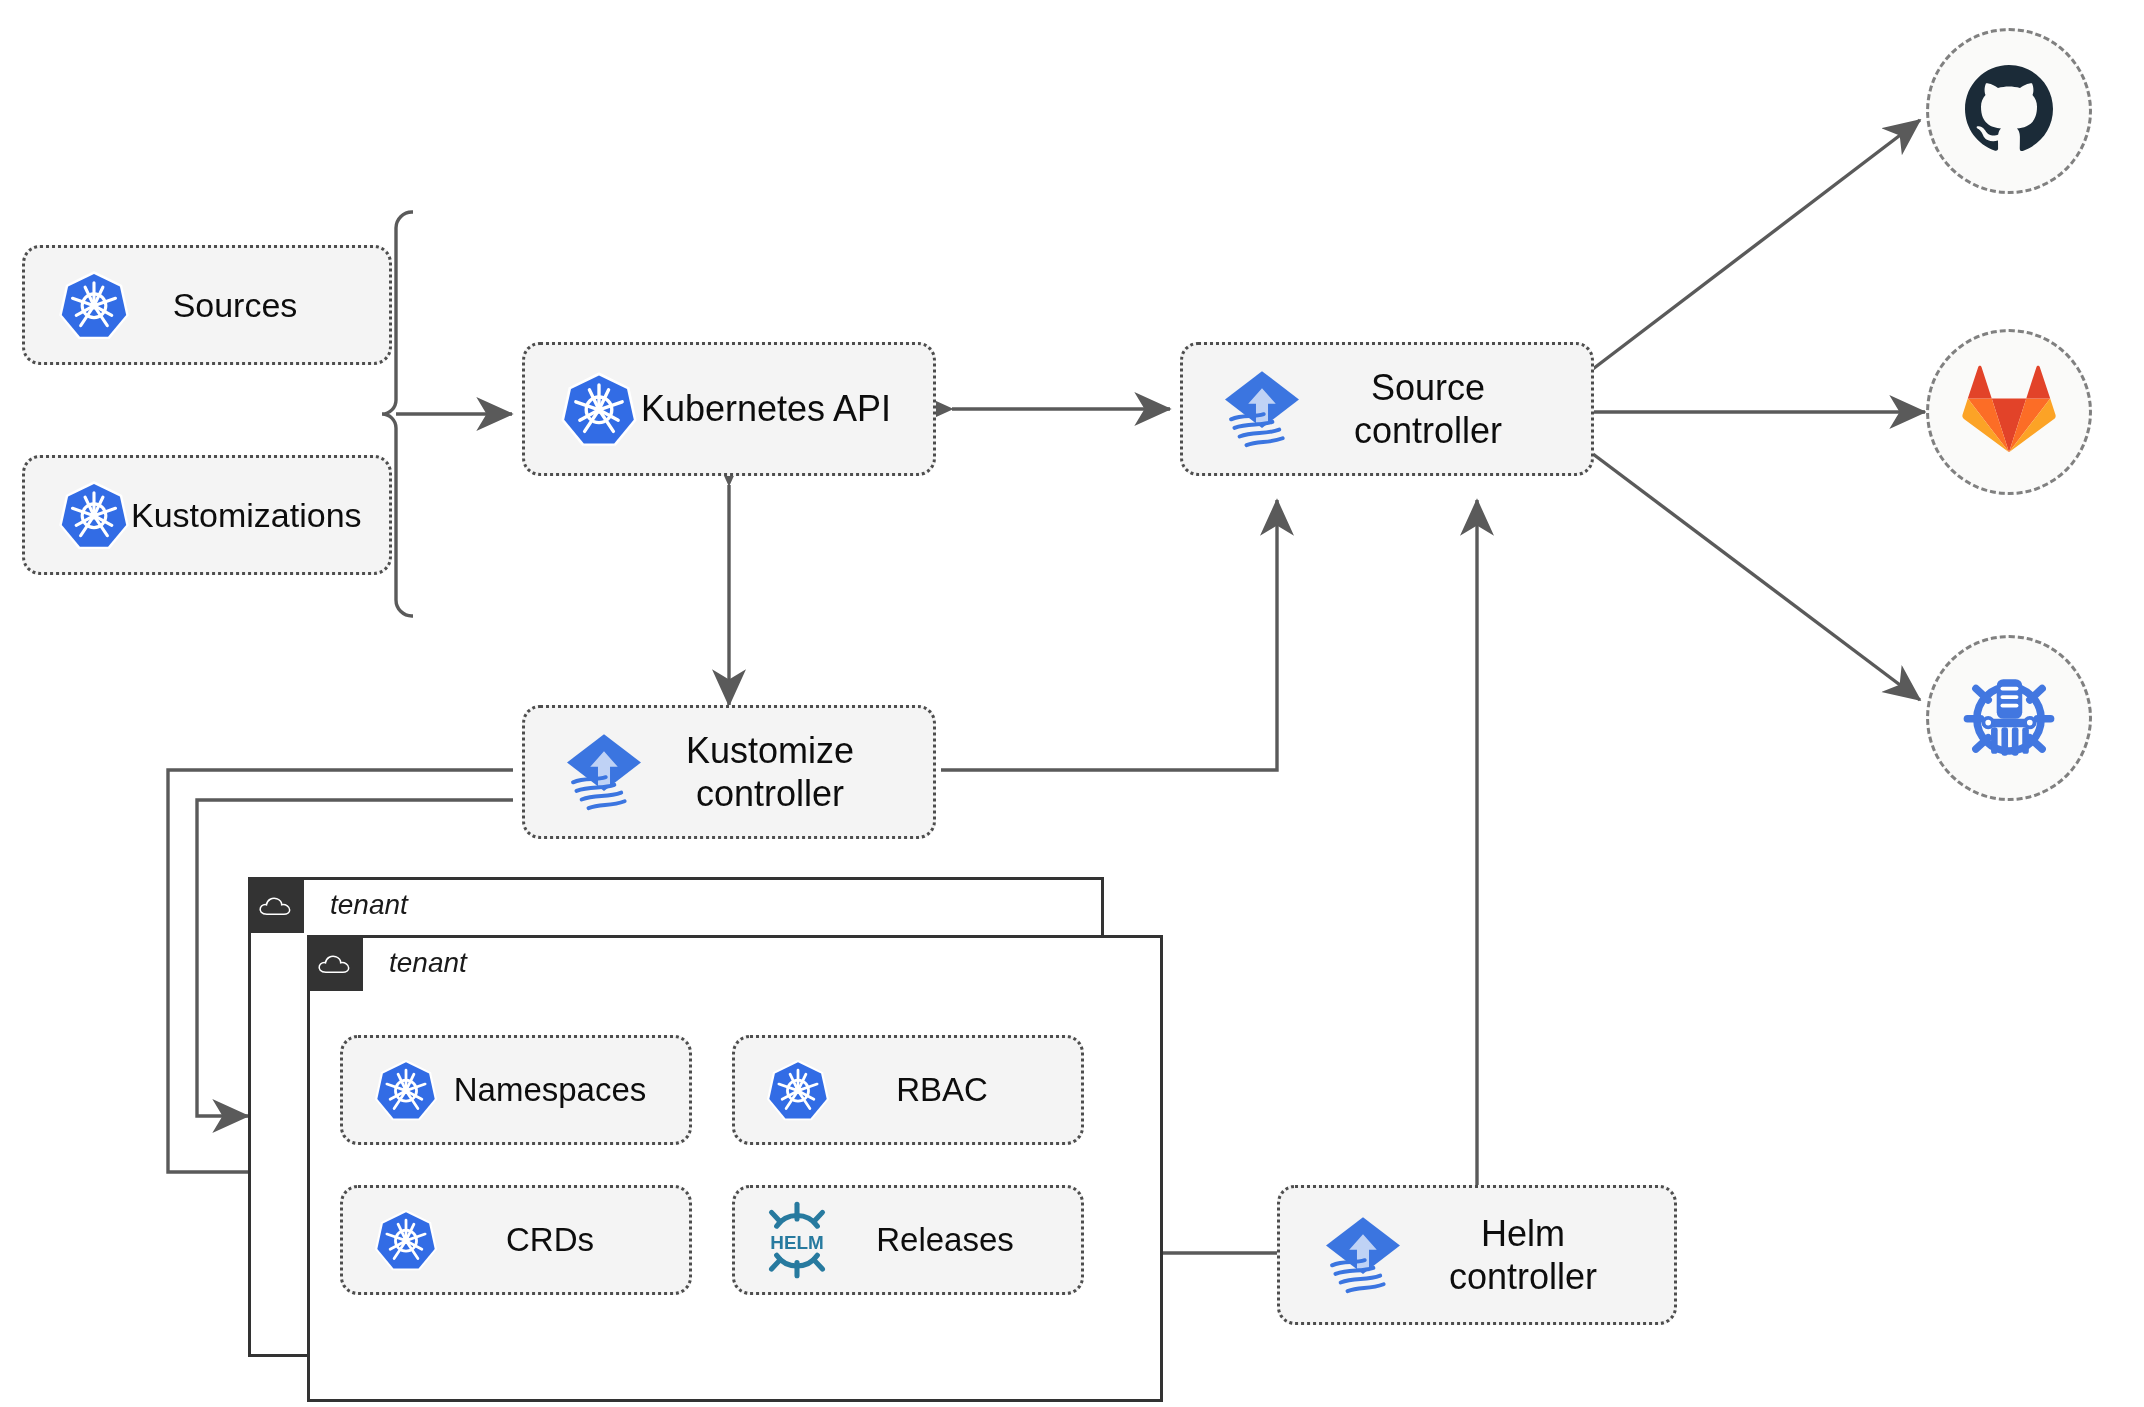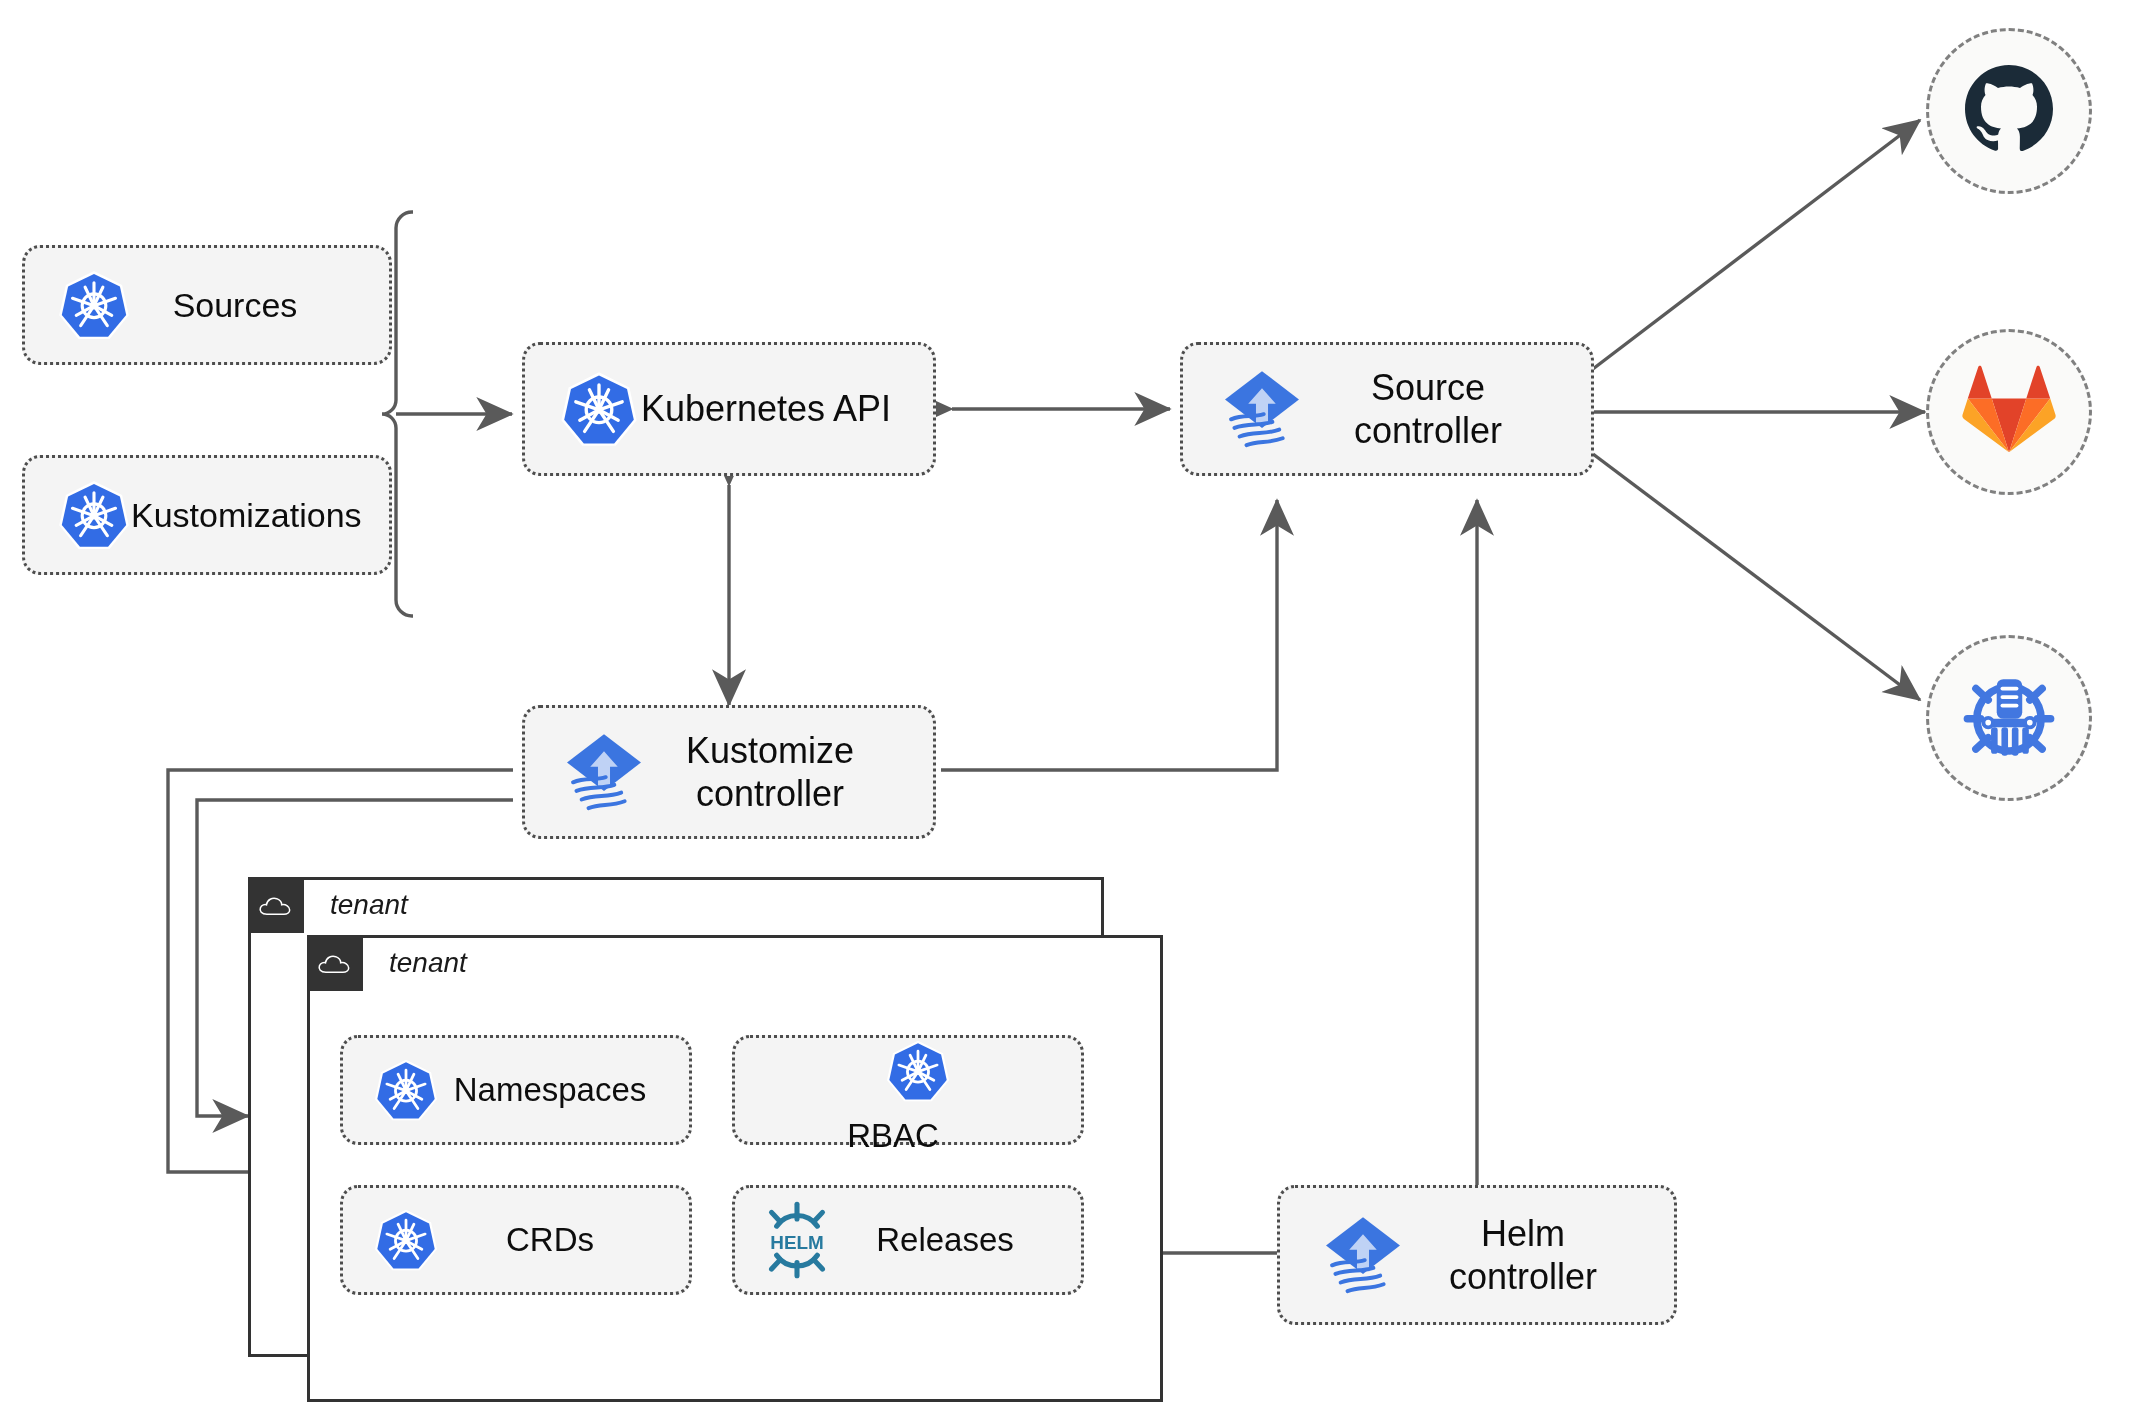--- a/index.html
+++ b/index.html
@@ -295,21 +295,21 @@
           <circle cx="50" cy="51" r="16"></circle>
           <path d="M50 51 V20 M50 51 L79 41 M50 51 L68 78 M50 51 L32 78 M50 51 L21 41"></path>
           <path d="M50 51 L74 64 M50 51 L26 64 M50 51 L62 26 M50 51 L38 26"></path>
         </g>
         <circle cx="50" cy="51" r="5" fill="#fff"></circle>
       </svg>
     </span>
     <span class="lbl">Namespaces</span>
   </div>
 
-  <div class="card card-res" style="left:732px; top:1035px;flex-direction:column;">
+  <div class="card card-res" style="left:732px; top:1035px;">
     <span class="ico">
       <svg viewBox="0 0 100 100" width="100%" height="100%">
         <path d="M50 4 L88 23 L97 64 L71 96 L29 96 L3 64 L12 23 Z" fill="#fff"></path>
         <path d="M50 8 L85 25 L93.5 63.5 L69 93 L31 93 L6.5 63.5 L15 25 Z" fill="#326CE5"></path>
         <g fill="none" stroke="#fff" stroke-width="4.2" stroke-linecap="round">
           <circle cx="50" cy="51" r="16"></circle>
           <path d="M50 51 V20 M50 51 L79 41 M50 51 L68 78 M50 51 L32 78 M50 51 L21 41"></path>
           <path d="M50 51 L74 64 M50 51 L26 64 M50 51 L62 26 M50 51 L38 26"></path>
         </g>
         <circle cx="50" cy="51" r="5" fill="#fff"></circle>

